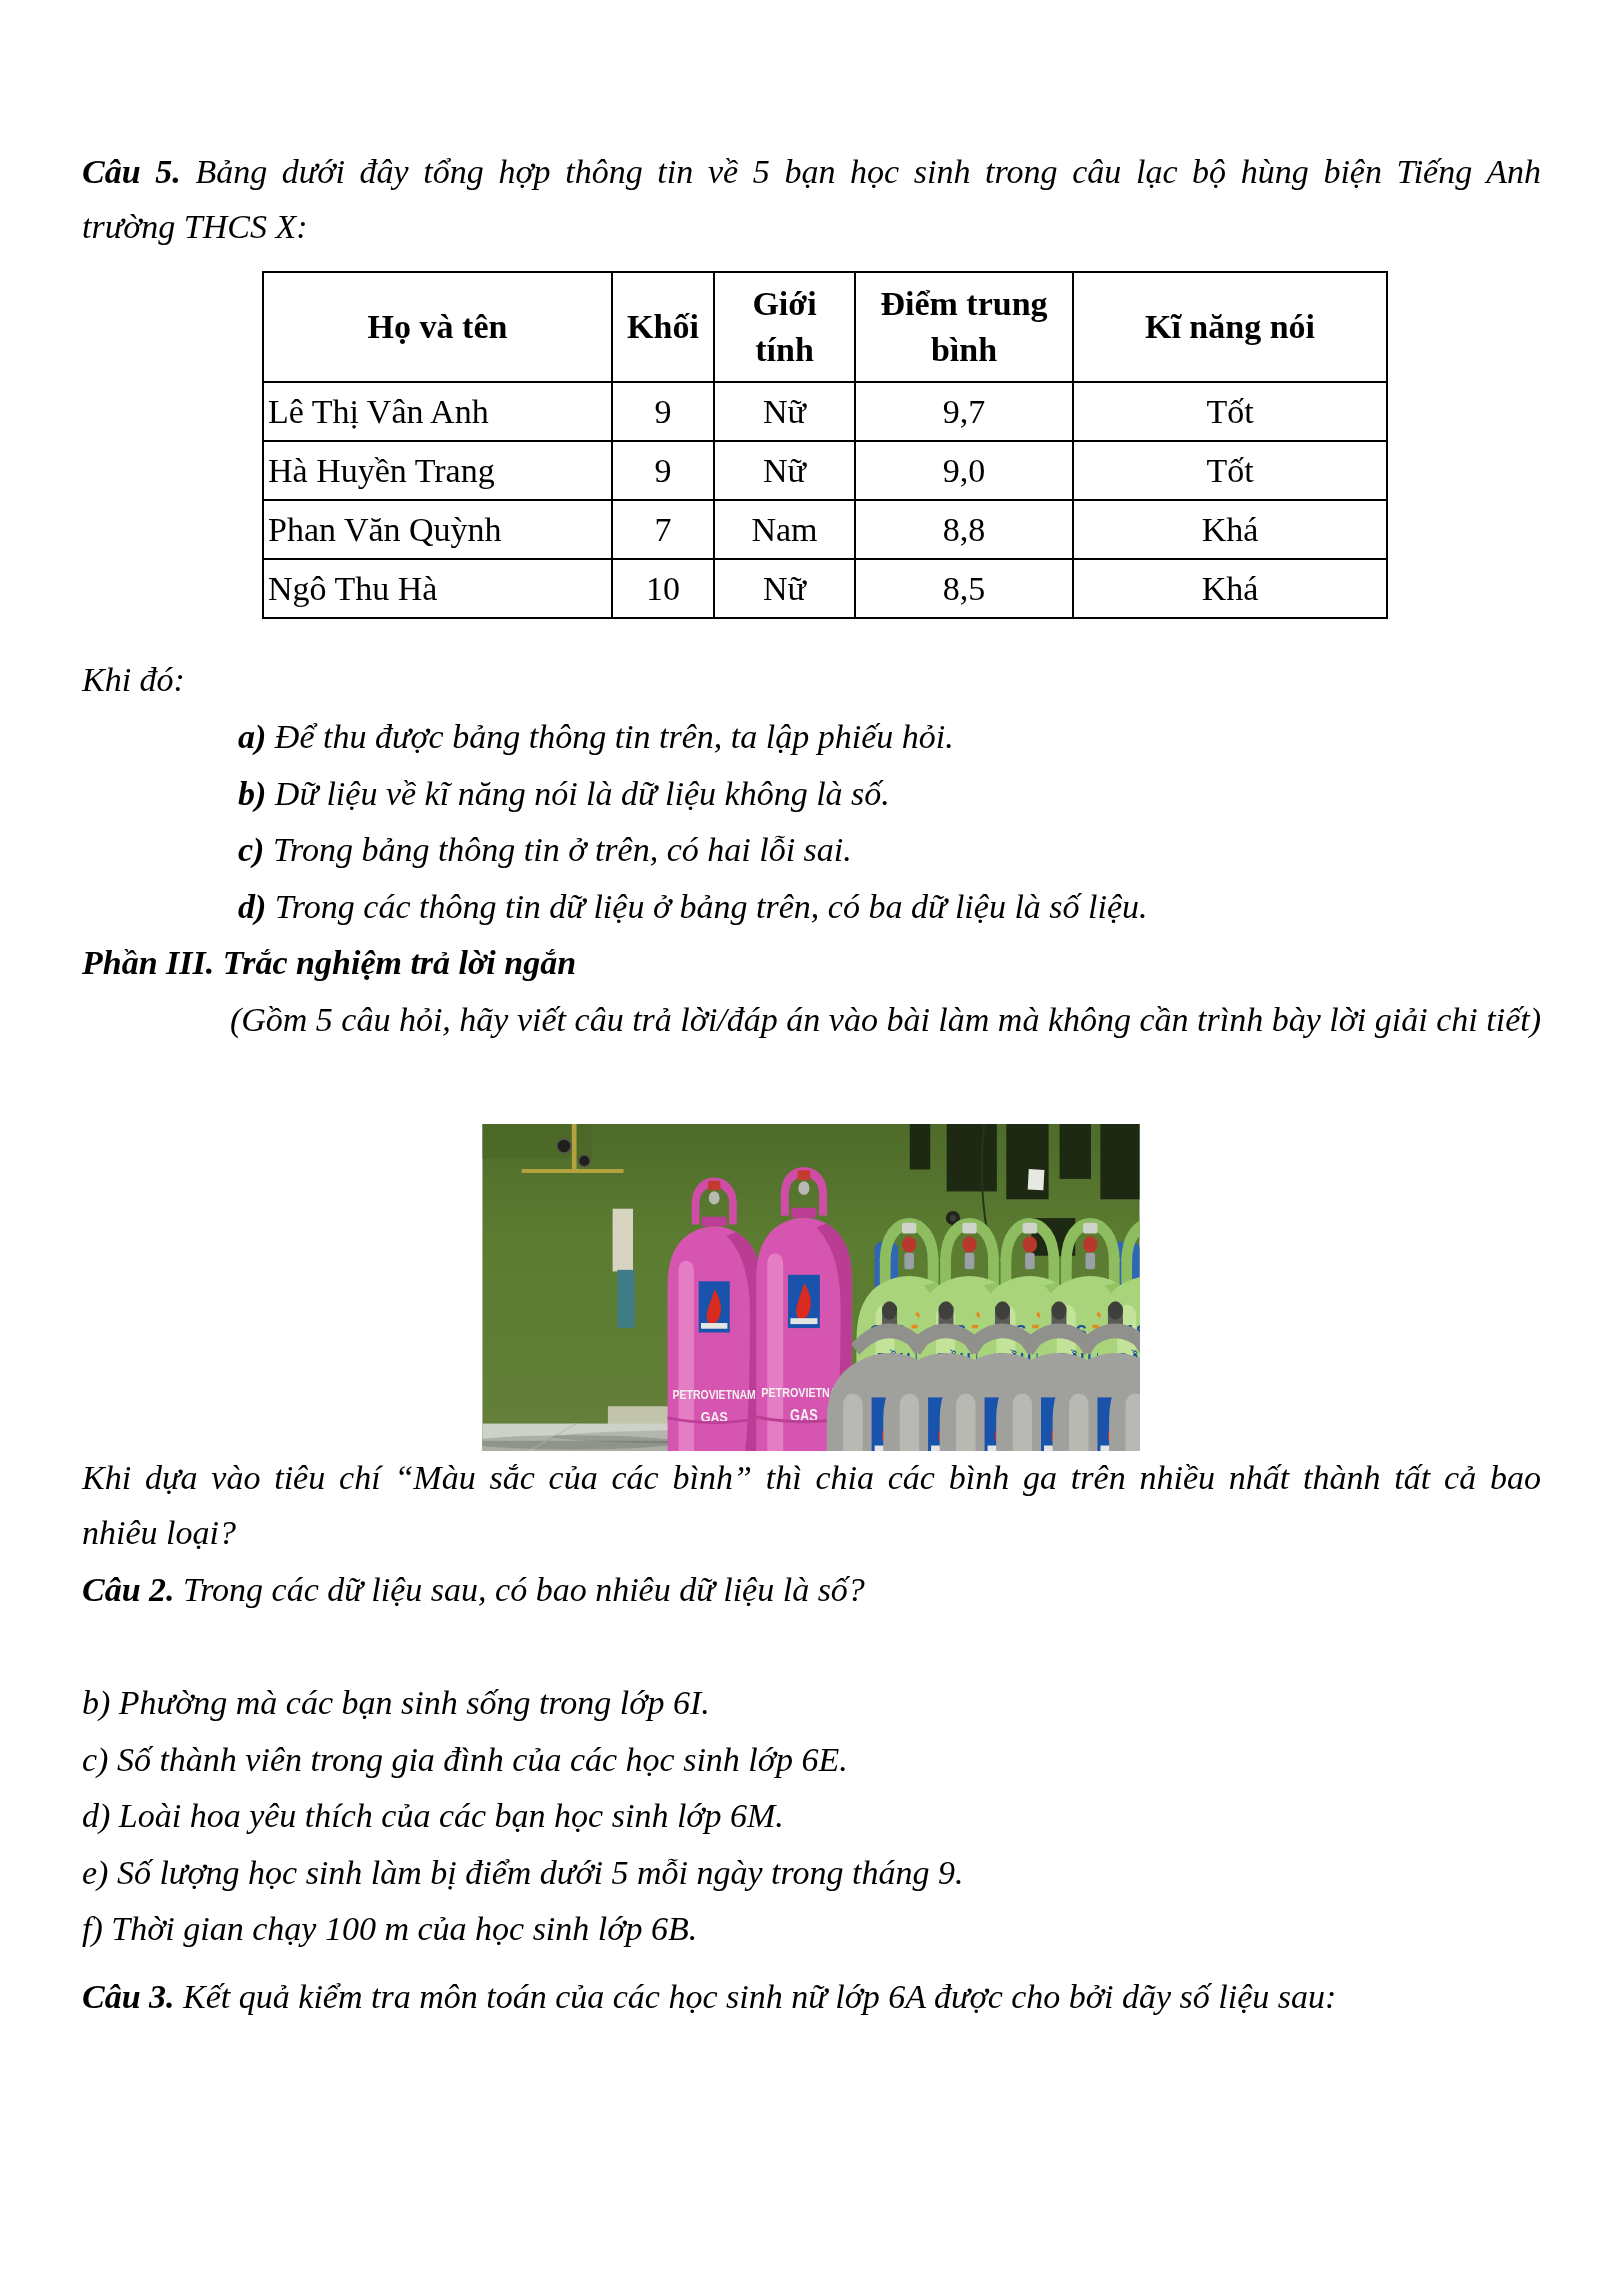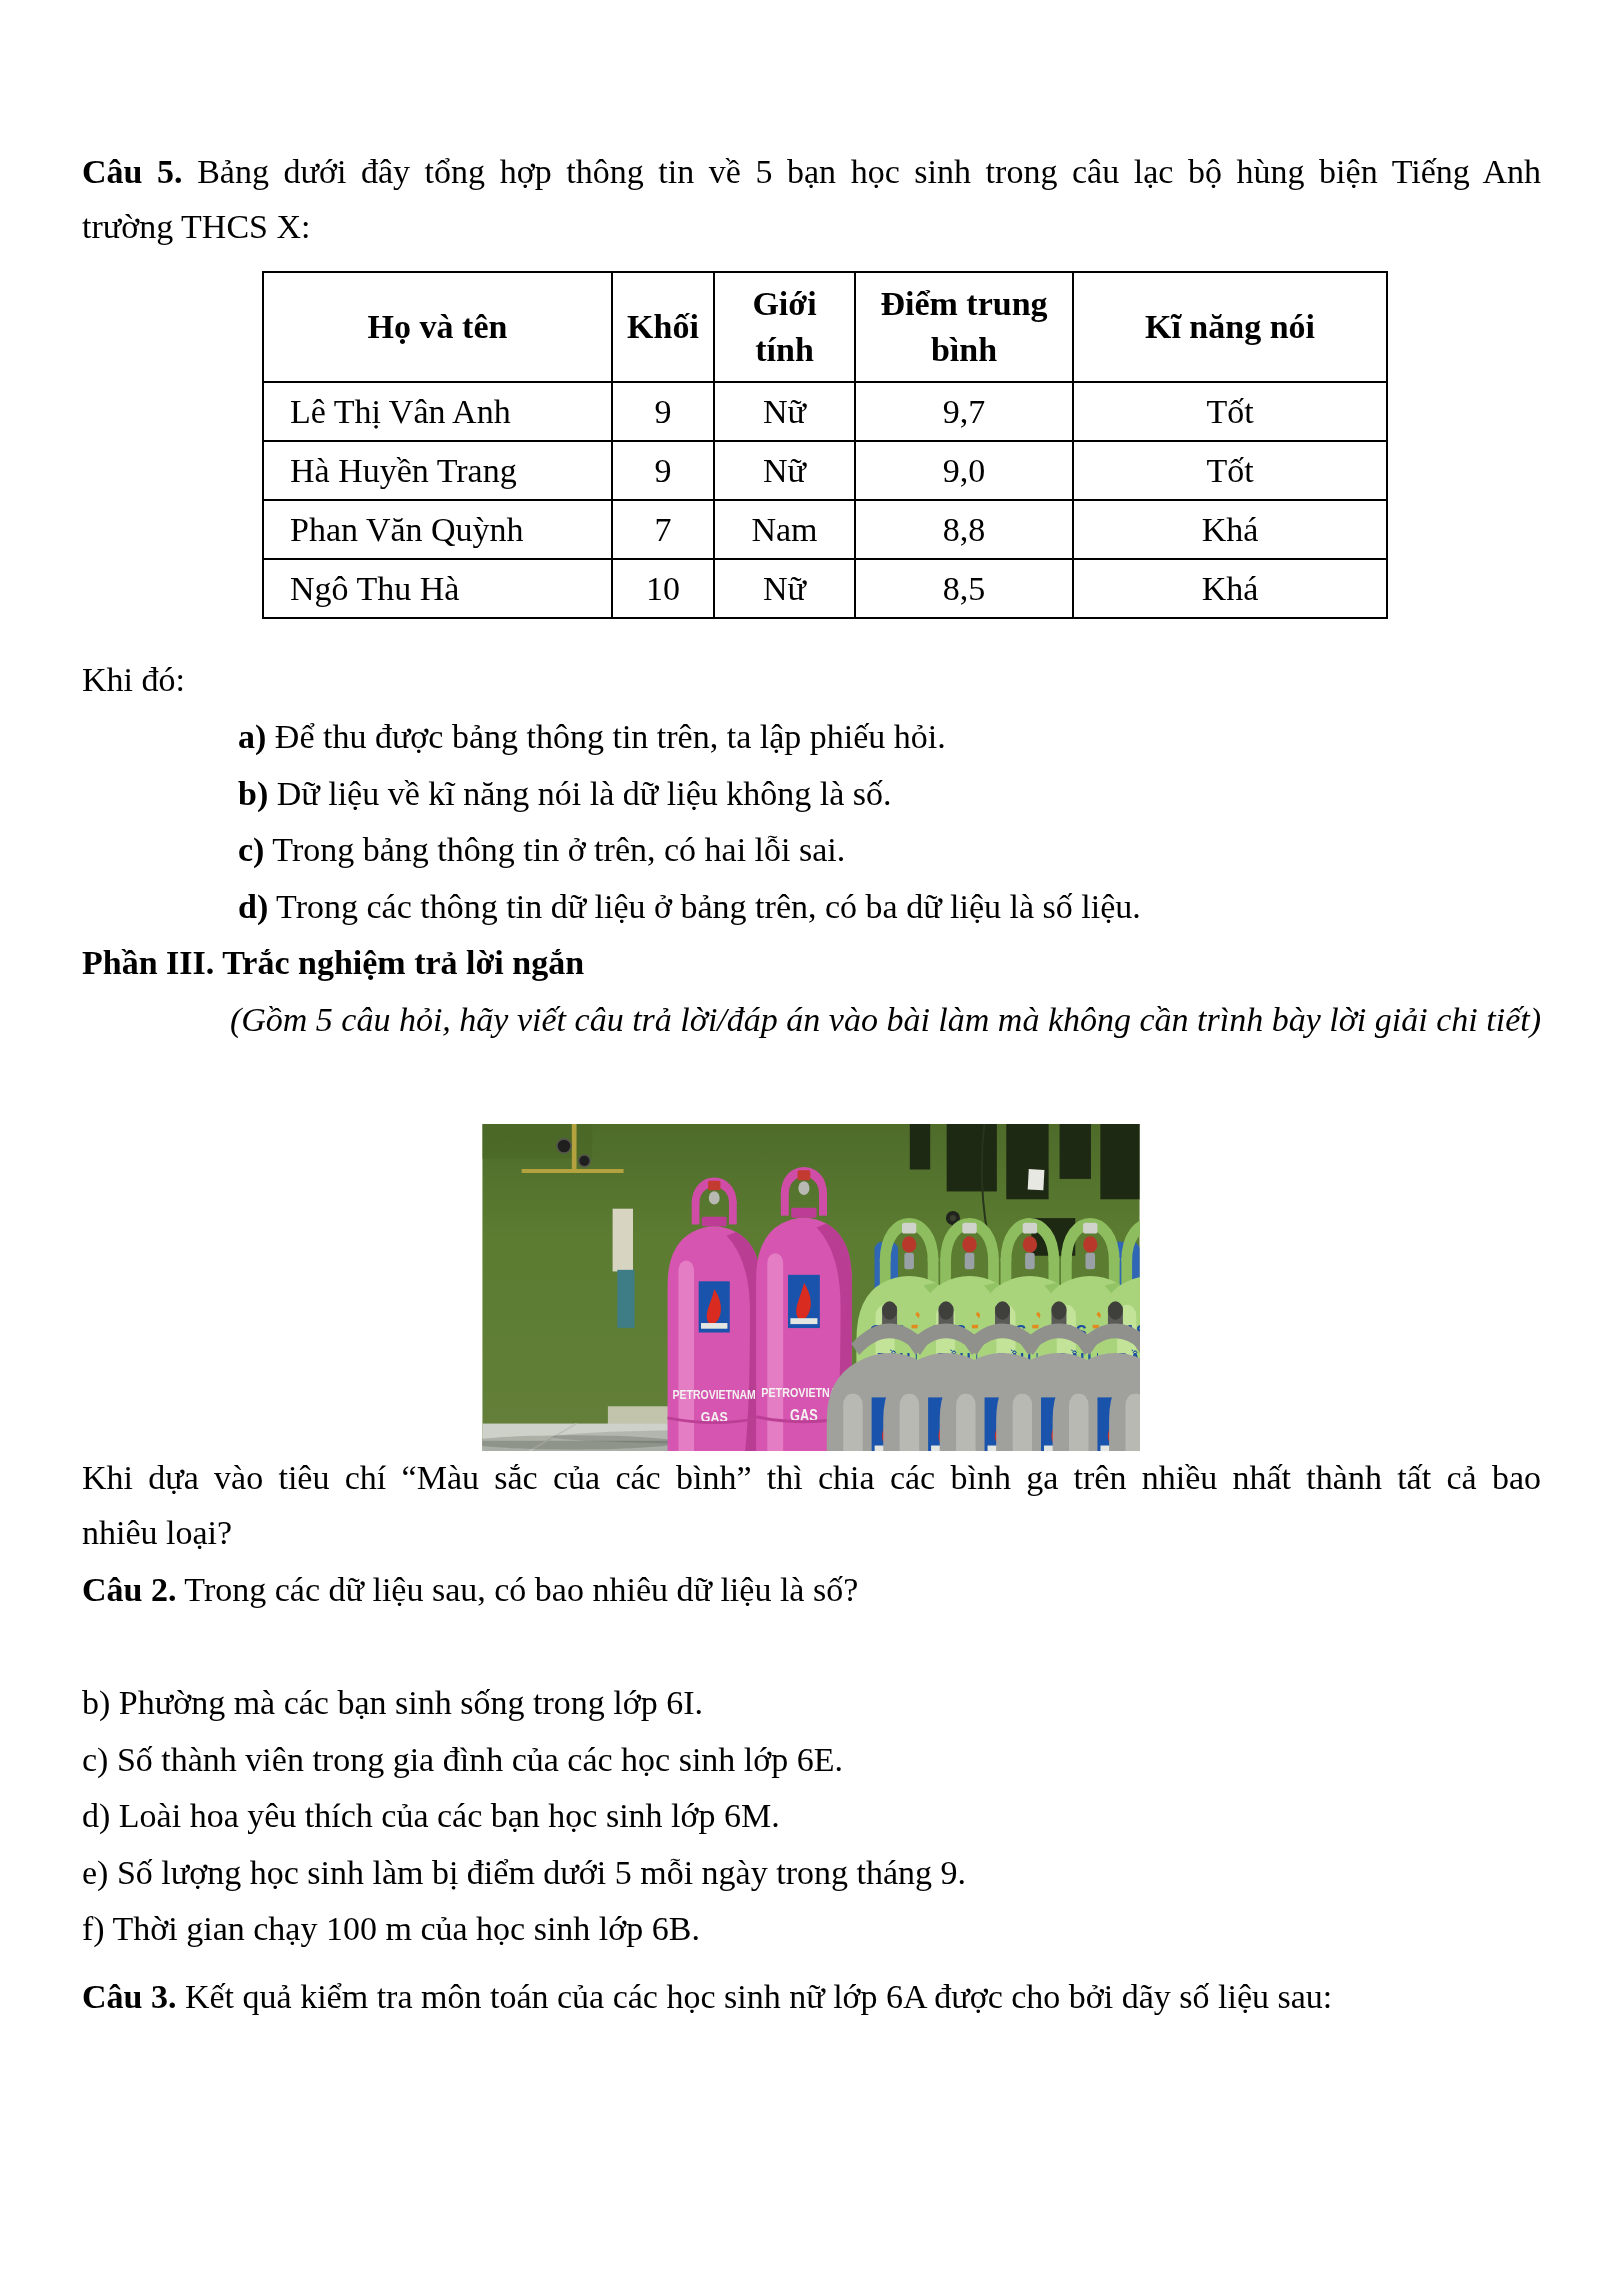--- a/index.html
+++ b/index.html
@@ -5,32 +5,32 @@
   html,body{margin:0;padding:0;background:#888;}
   .page{
     position:relative;
     width:1623px;height:2295px;
     margin:0 auto;
     background:#ffffff;
     font-family:"Liberation Serif","DejaVu Serif",serif;
     font-size:34px;color:#000;
     overflow:hidden;
   }
-  .line{position:absolute;left:82px;width:1459px;line-height:55px;white-space:normal;}
+  .line{position:absolute;left:82px;width:1459px;line-height:55px;white-space:normal;font-style:italic;}
   .j{text-align:justify;text-align-last:justify;}
   .stmt{left:238px;width:1304px;}
   .b{font-weight:bold;}
   .i{font-style:italic;text-align:right;}
   .center{text-align:center;word-spacing:0.18em;}
   .tablewrap{position:absolute;left:262px;top:271px;}
   table.info{border-collapse:collapse;background:#fff;}
   .info th,.info td{border:2px solid #000;text-align:center;padding:0;}
   .info th{font-weight:bold;height:108px;line-height:46px;padding:0 11px;}
   .info td{height:57px;line-height:50px;font-weight:normal;}
-  .info td.name{text-align:left;padding-left:26px;}
+  .info td.name{text-align:left;padding-left:4px;}
   .photo{position:absolute;left:482px;top:1124px;width:658px;height:327px;}
   .photo svg{display:block;}
 </style>
 </head>
 <body>
 
 <div class="page">
 
   <div class="line j" style="top:144px"><span class="b">Câu 5.</span><span> Bảng dưới đây tổng hợp thông tin về 5 bạn học sinh trong câu lạc bộ hùng biện Tiếng Anh</span></div>
   <div class="line" style="top:199px">trường THCS X:</div>

